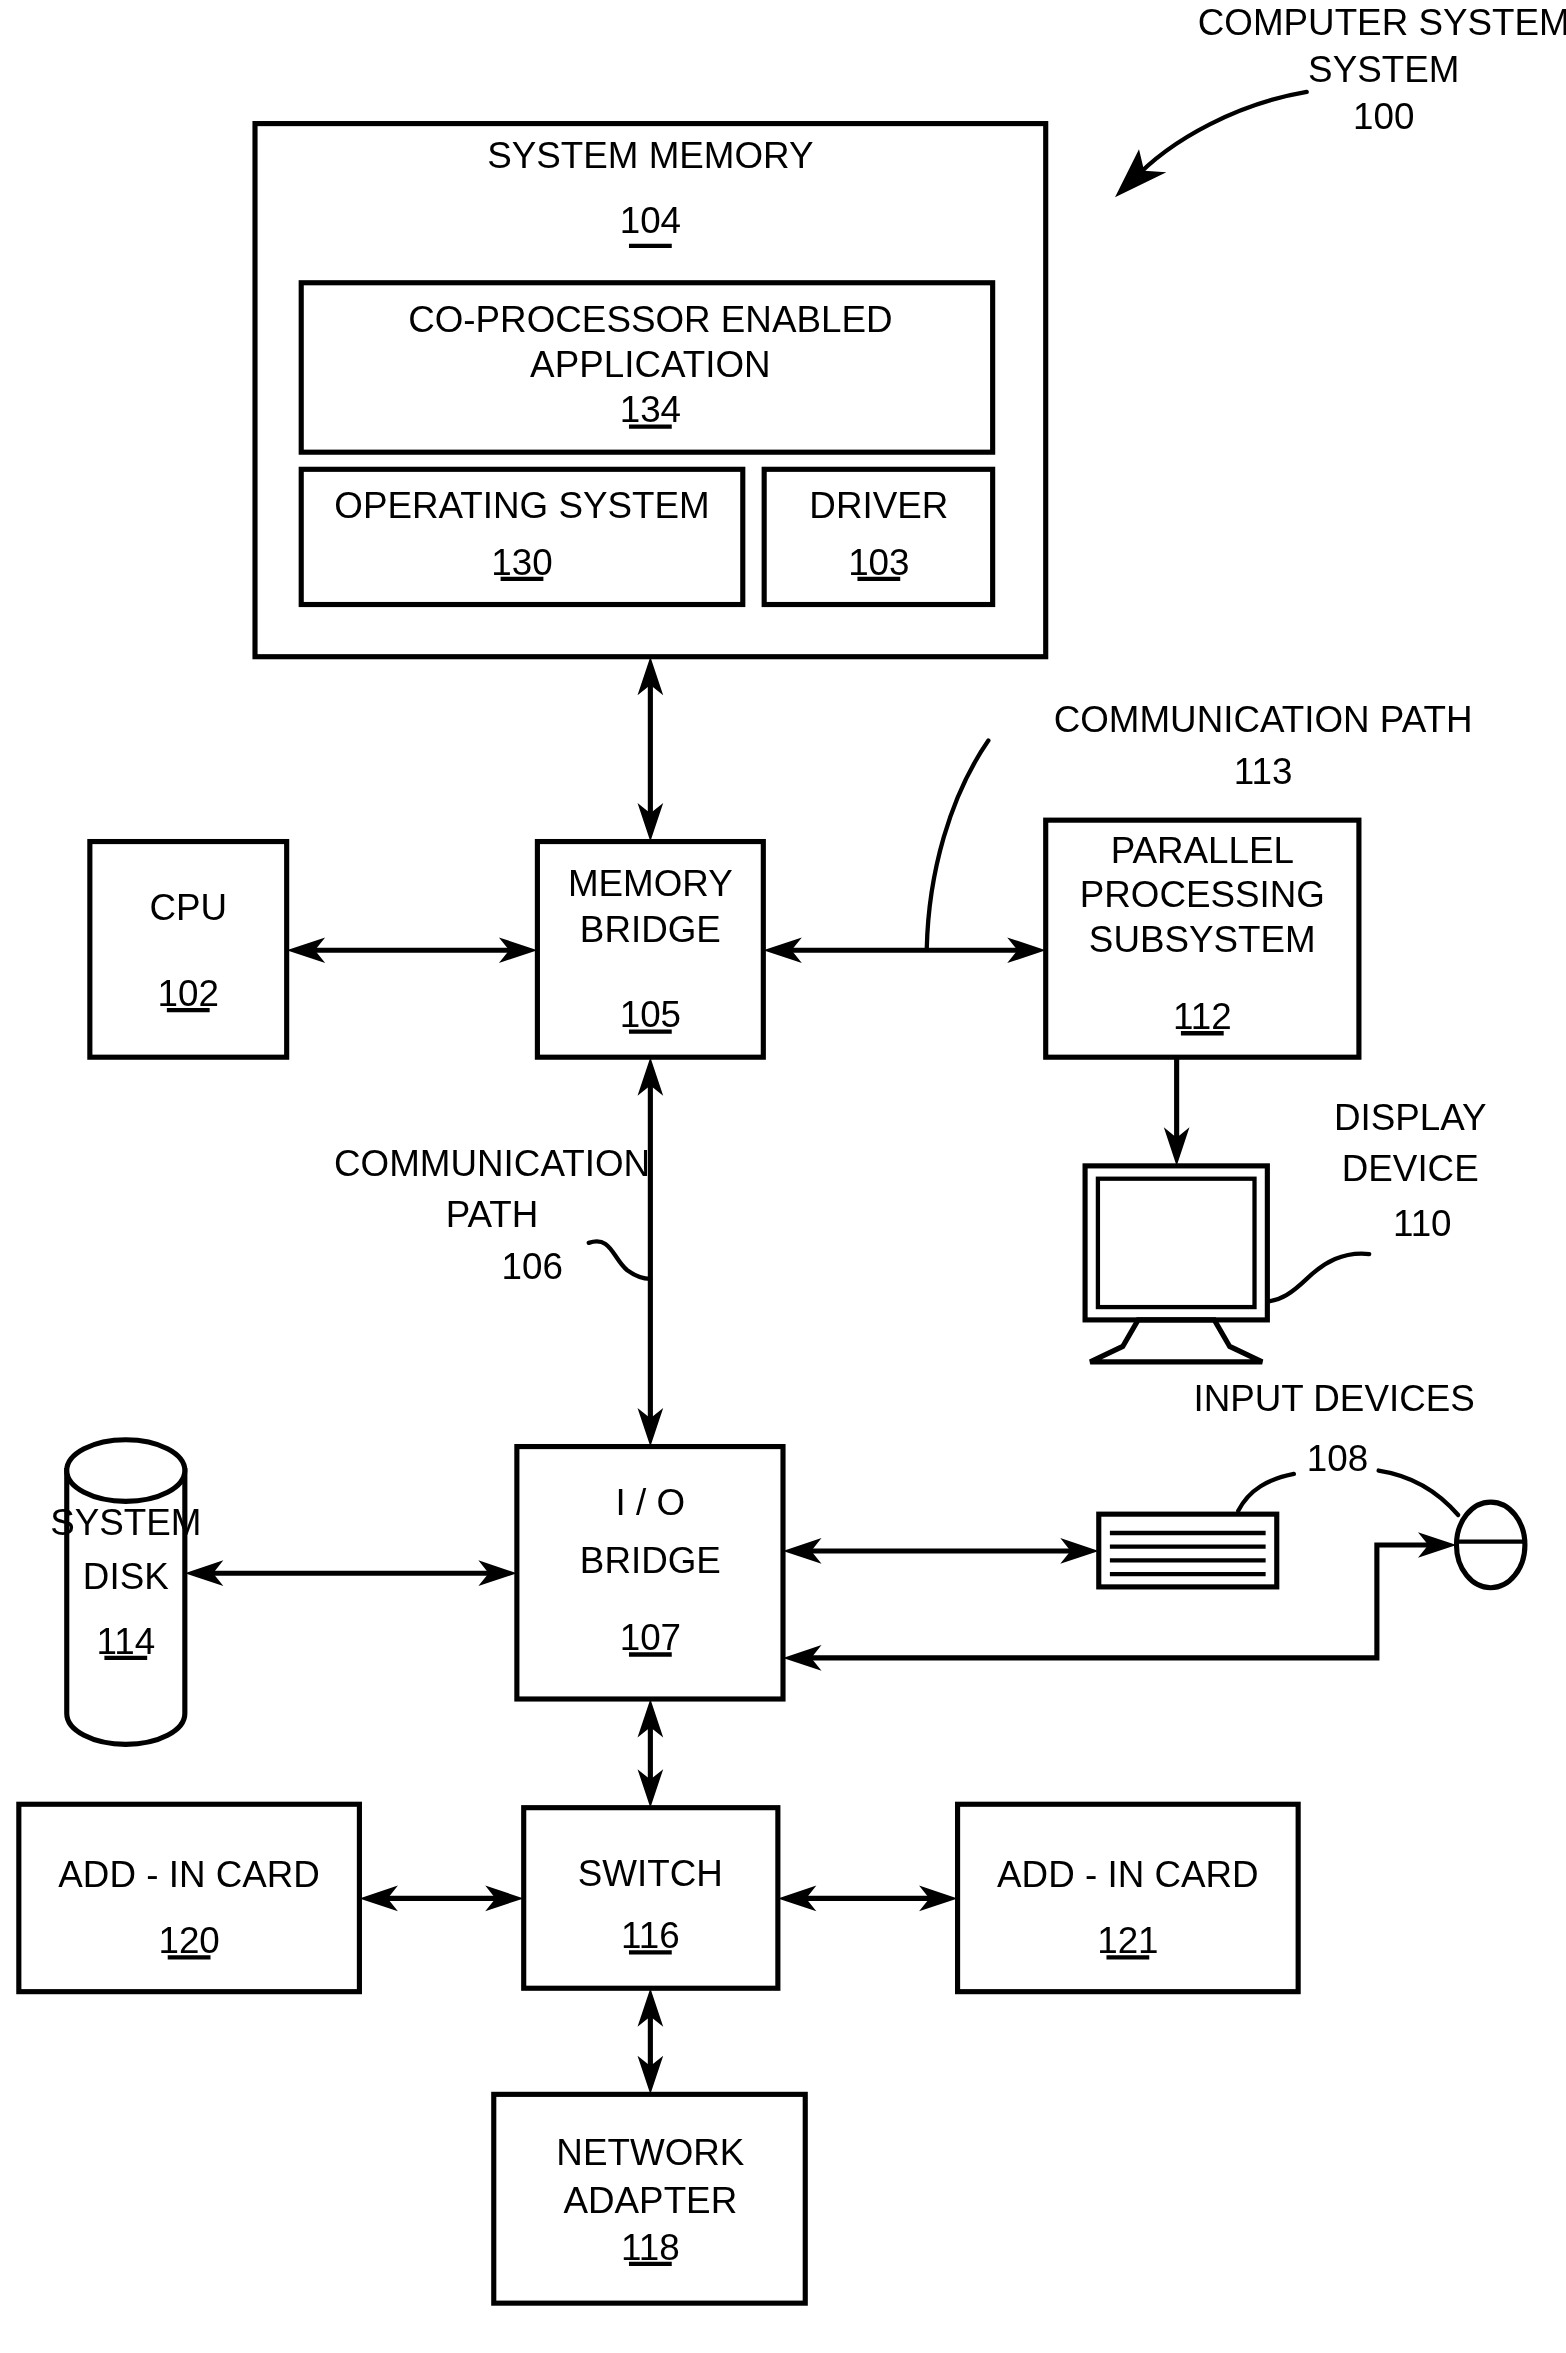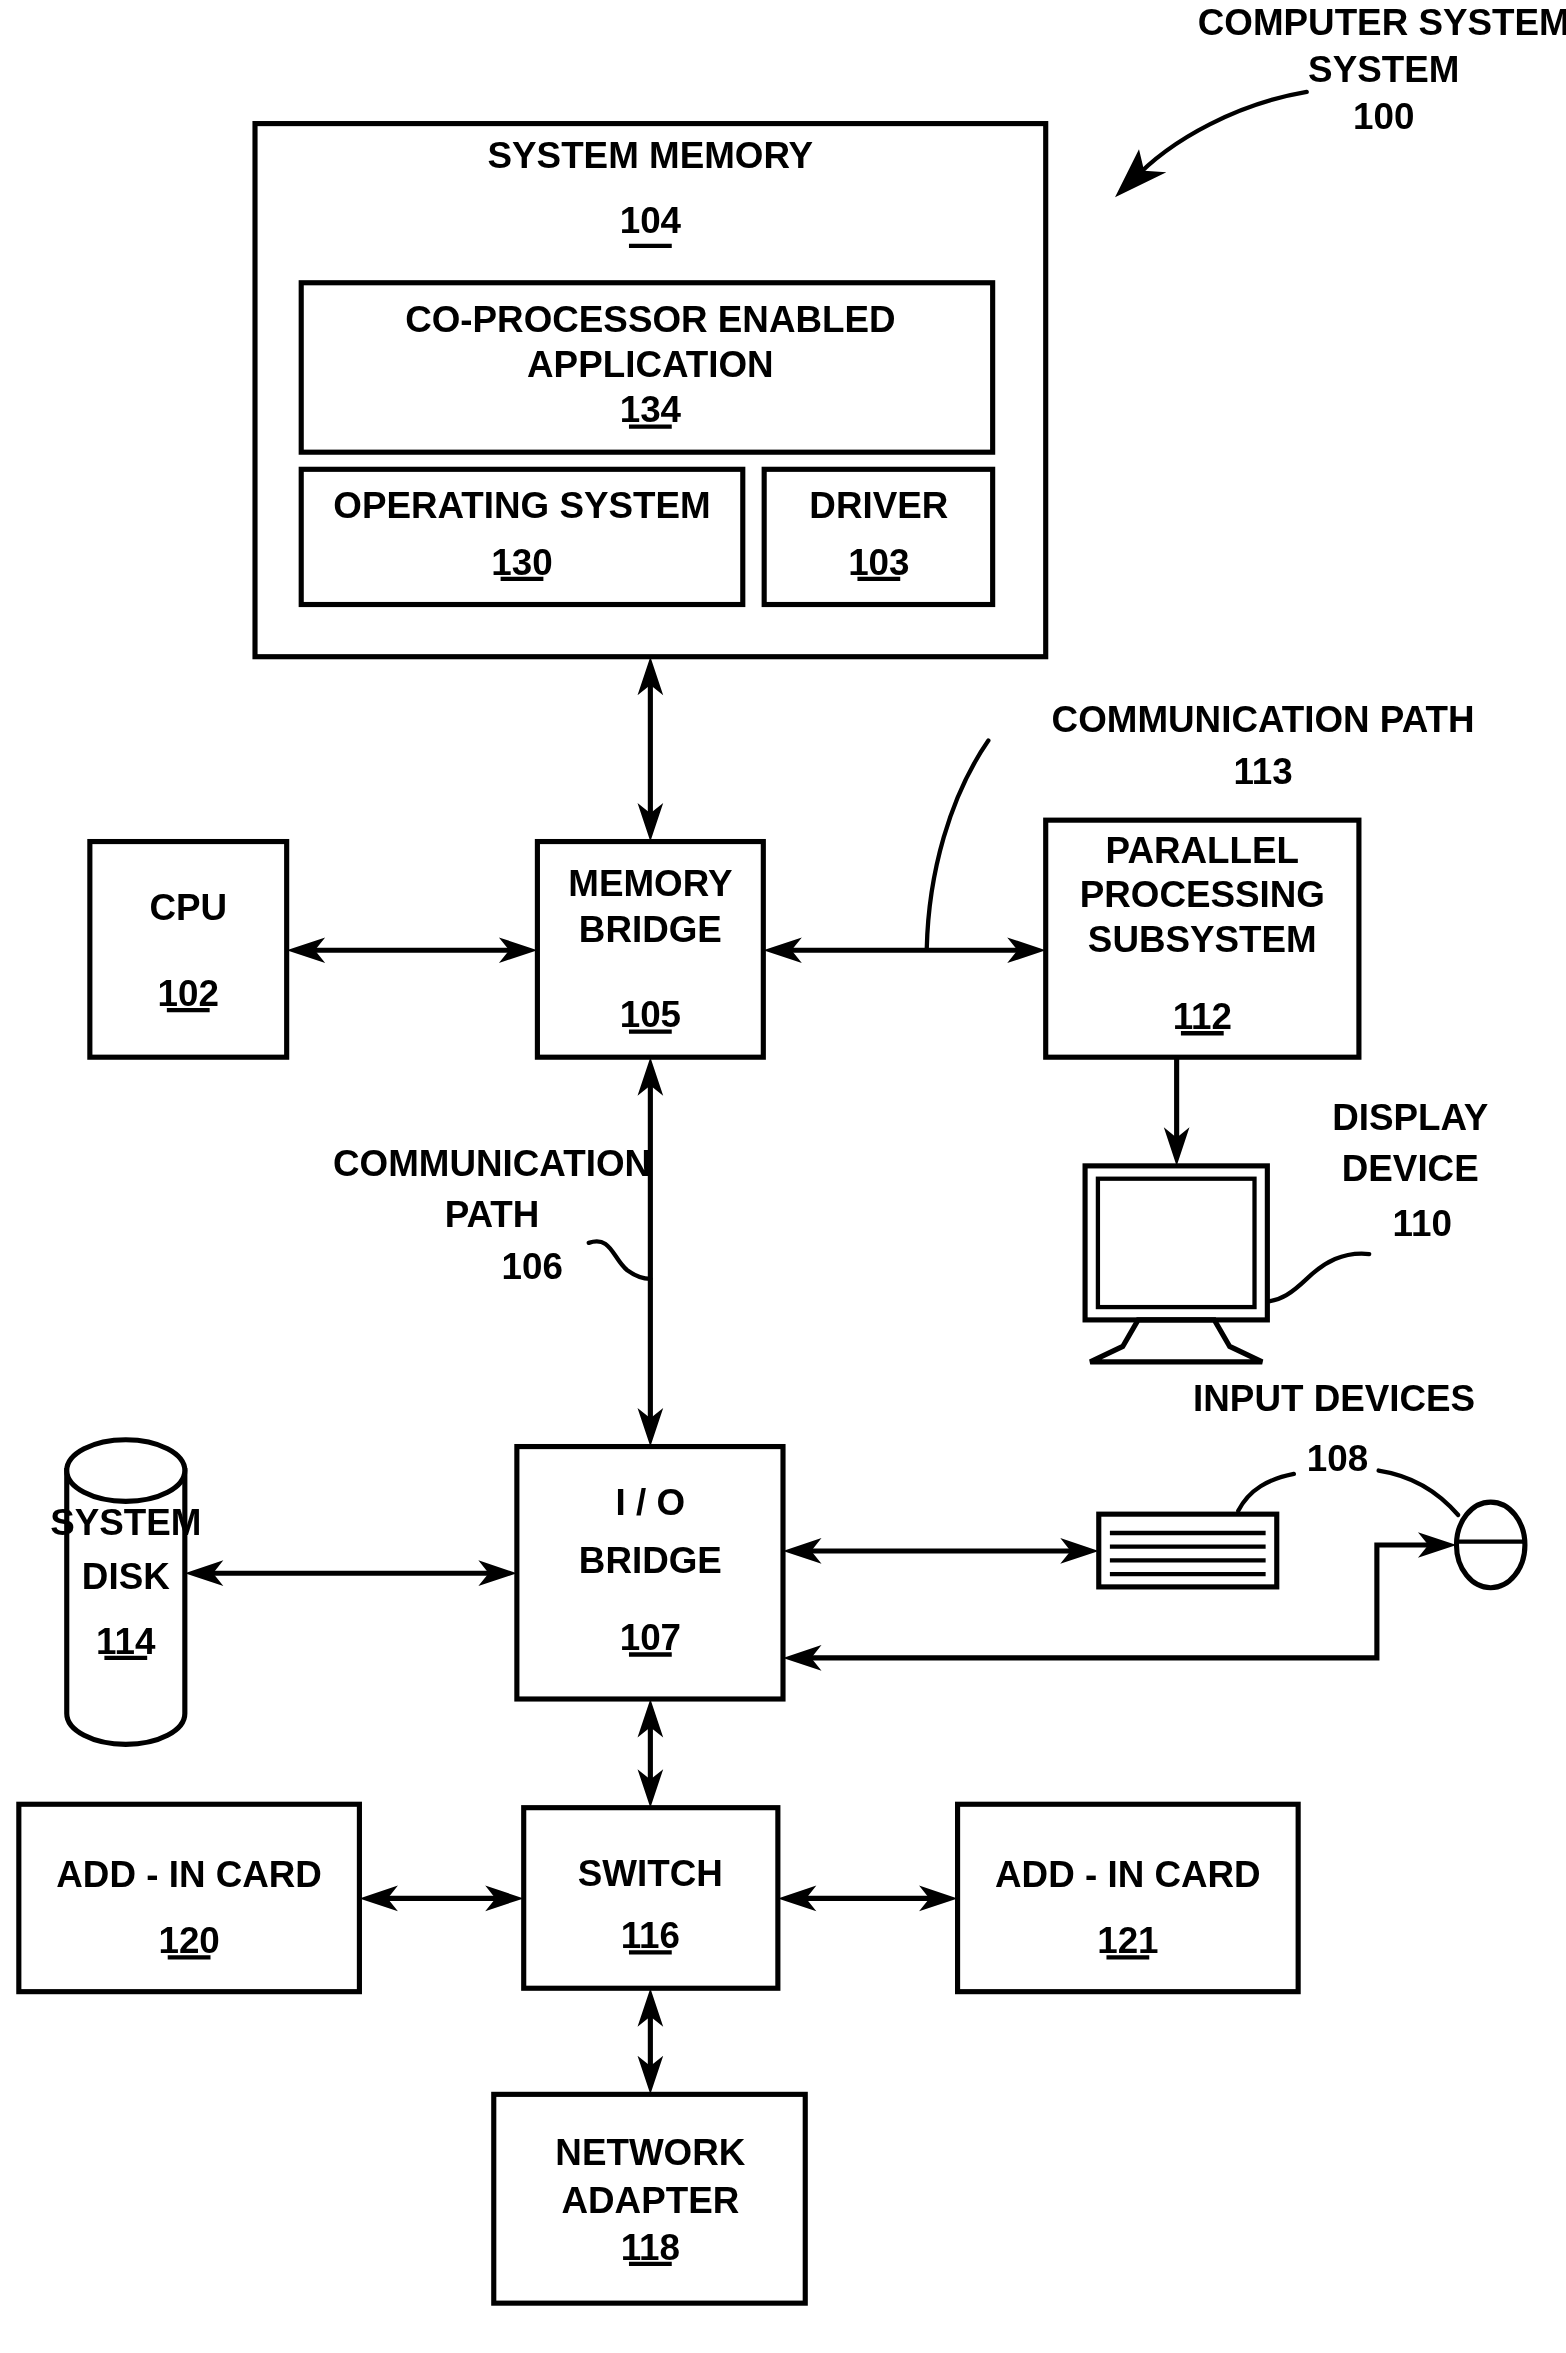--- a/index.html
+++ b/index.html
@@ -6,21 +6,20 @@
     margin: 0;
     padding: 0;
     background: #ffffff;
   }
   #figure-root {
     position: relative;
     width: 1566px;
     height: 2354px;
     background: #ffffff;
     font-family: "Liberation Sans", sans-serif;
-    font-weight: bold;
   }
   svg.fig {
     position: absolute;
     inset: 0;
     width: 1566px;
     height: 2354px;
     display: block;
   }
   .stroke {
     fill: none;

